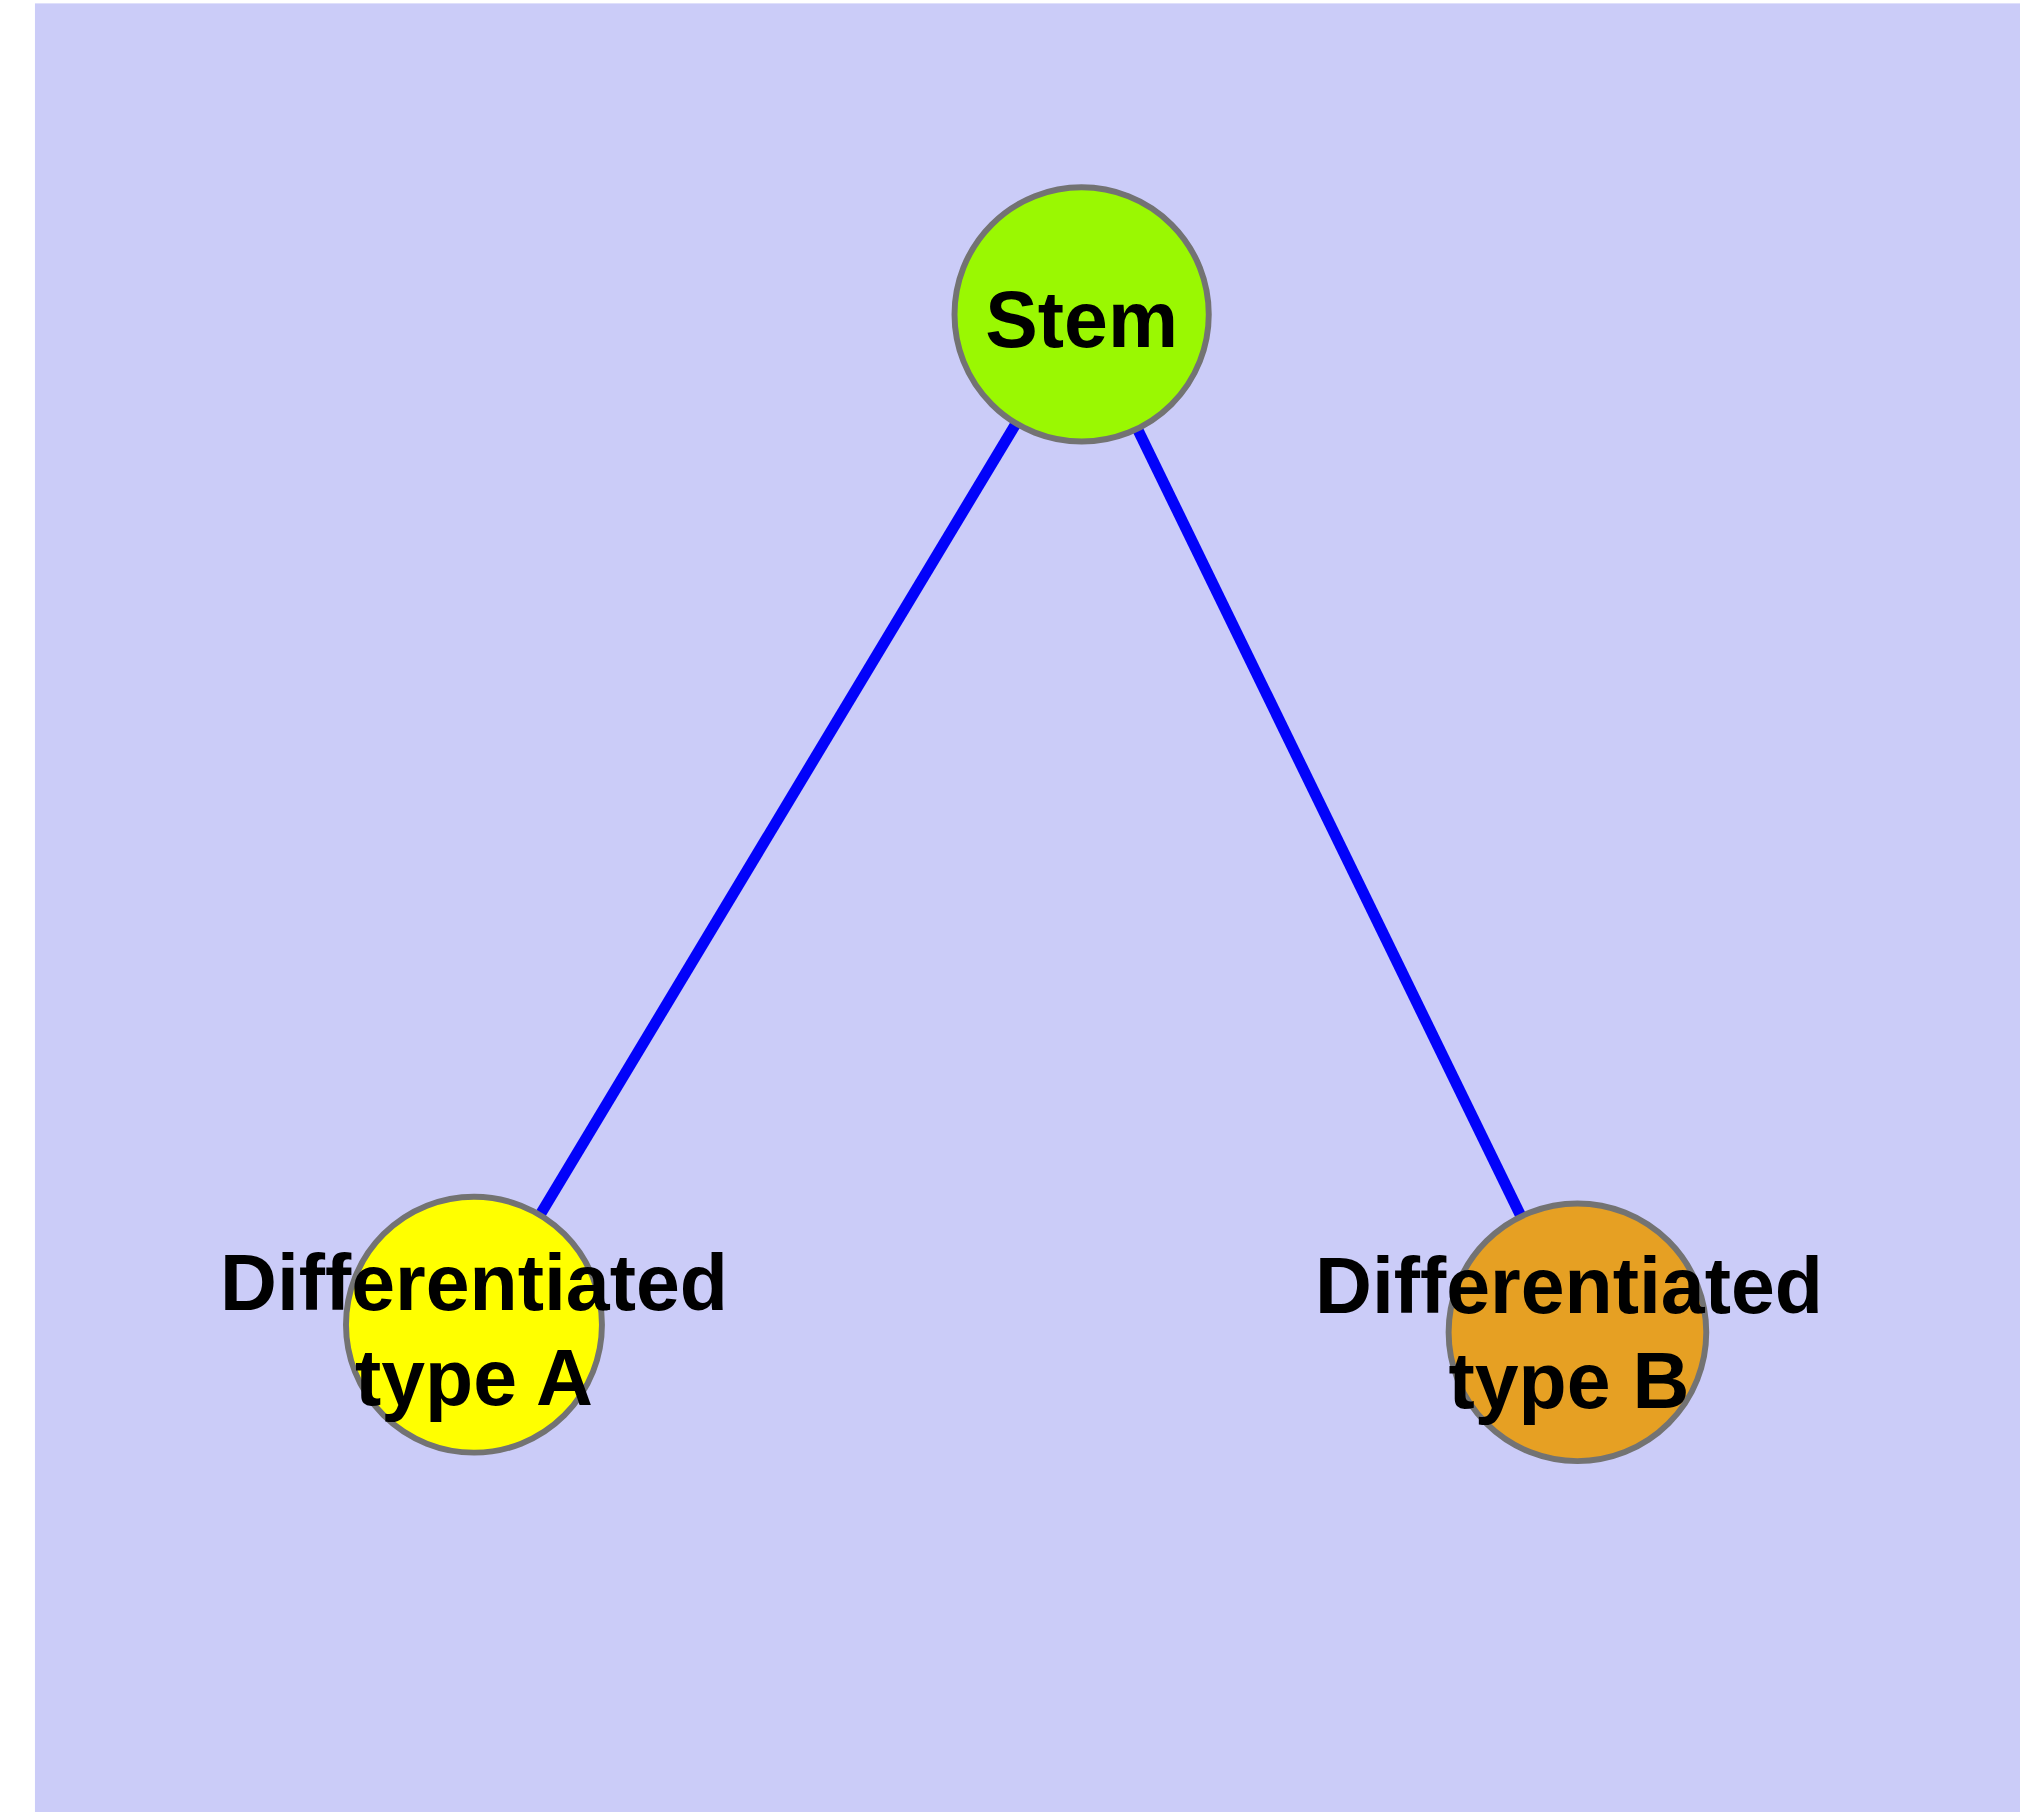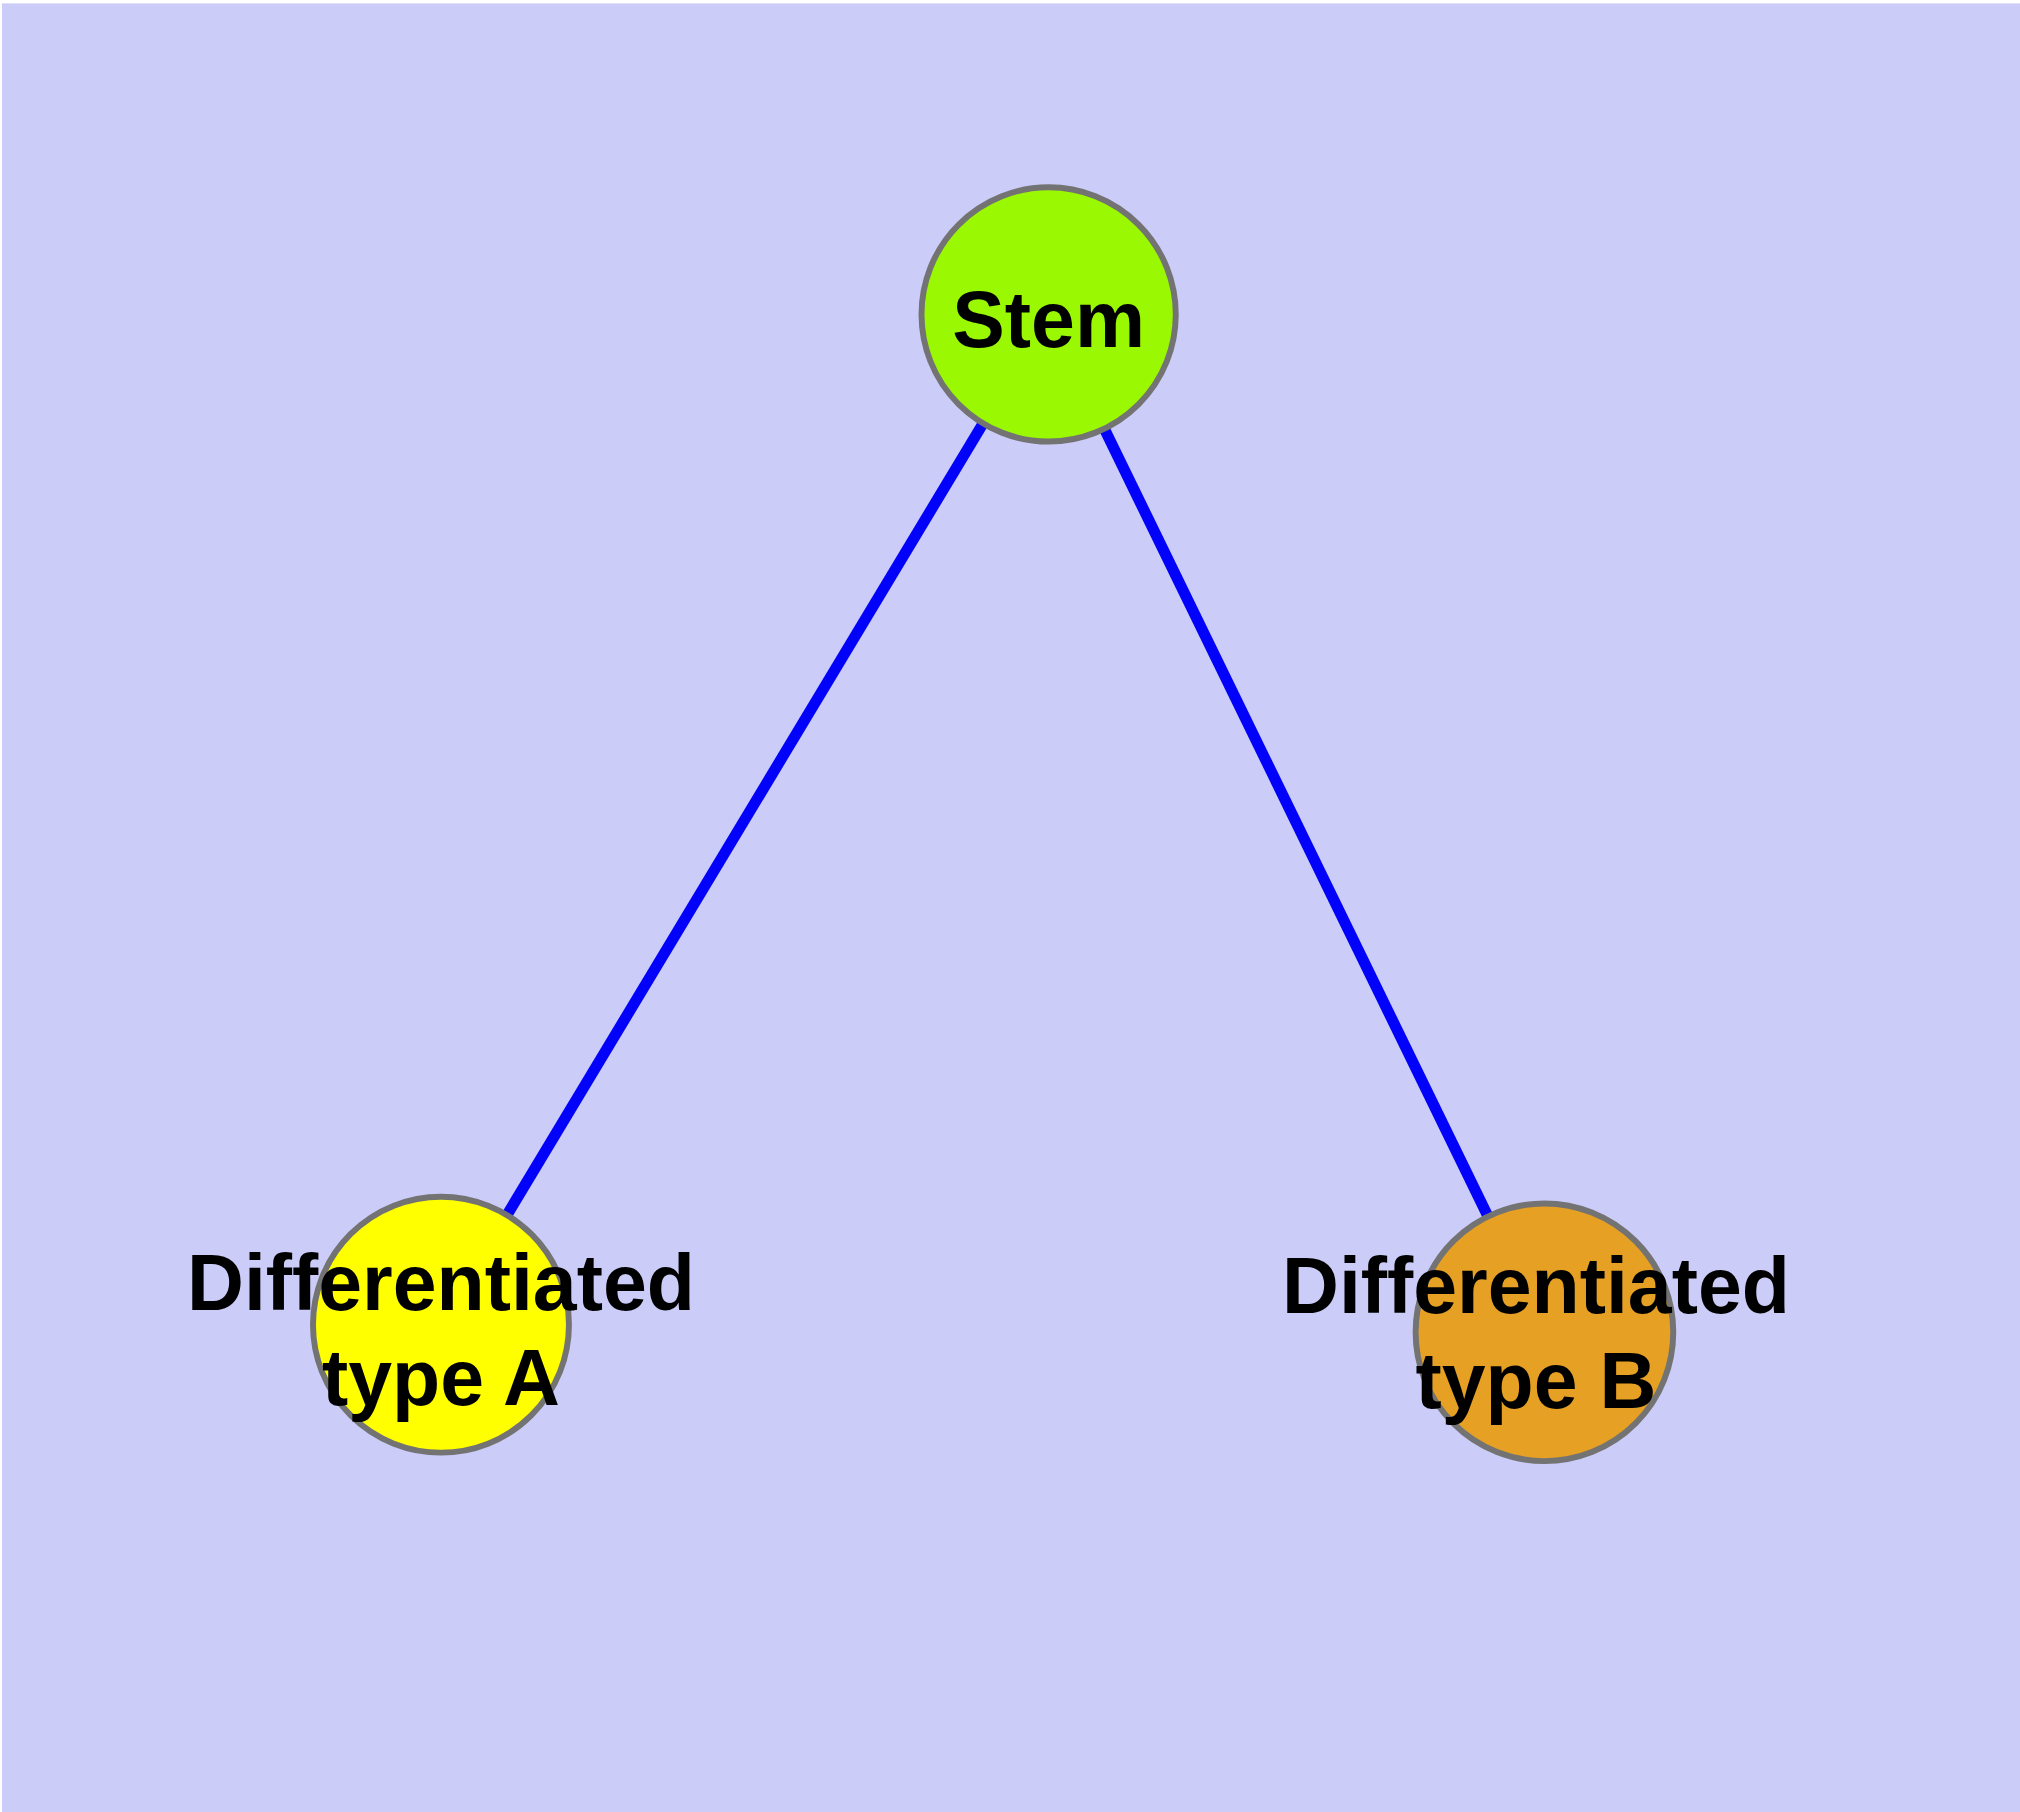--- a/index.html
+++ b/index.html
@@ -7,20 +7,21 @@
     padding: 0;
     background: #ffffff;
     width: 2021px;
     height: 1812px;
     overflow: hidden;
   }
   .diagram-wrap {
     position: relative;
     width: 1844px;
     height: 1812px;
+    padding-left: 33px;
   }
   svg {
     display: block;
   }
   .node-label {
     font-family: "Liberation Sans", "DejaVu Sans", sans-serif;
     font-weight: bold;
     font-size: 93px;
   }
 </style>

